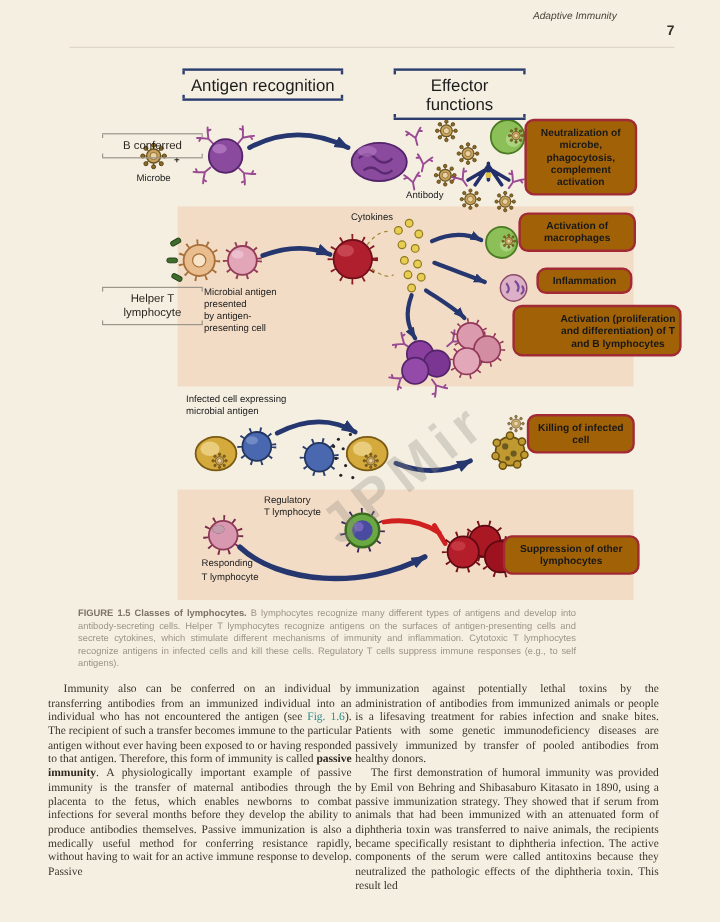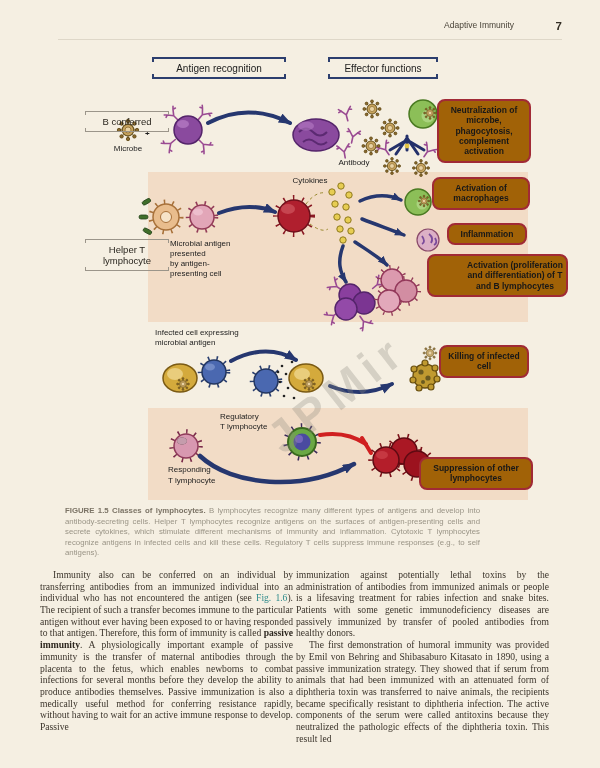--- a/index.html
+++ b/index.html
@@ -6,29 +6,29 @@
   body{
     width:600px;height:768px;
     background:#f5efe2;
     font-family:"Liberation Serif", serif;
     color:#3b342b;
     position:relative;
     overflow:hidden;
   }
   
   .pg-header{position:relative;height:46px;}
-  .running-title{position:absolute;top:20px;right:86px;font-family:"Liberation Sans",sans-serif;font-size:8.5px;color:#4a4439;}
+  .running-title{position:absolute;top:8px;right:86px;font-family:"Liberation Sans",sans-serif;font-size:8.5px;color:#4a4439;font-style:italic;}
   .page-number{position:absolute;top:20px;right:38px;font-family:"Liberation Sans",sans-serif;font-size:11.5px;font-weight:bold;color:#332e25;}
   .header-rule{position:absolute;left:58px;right:38px;top:39px;border-top:1.5px solid #ded7c8;}
   
   .figure{position:relative;width:520px;height:450px;margin-left:40px;margin-top:8px;}
   .figure svg{position:absolute;left:0;top:0;}
   .col-header{
     position:absolute;
-    font-family:"Liberation Sans",sans-serif;font-size:10px;color:#1c1c1c;
+    font-family:"Liberation Sans",sans-serif;font-size:14px;color:#1c1c1c;
     text-align:center;padding:4px 2px 3px;
     border-top:2.5px solid #2c3e6e;border-bottom:2.5px solid #2c3e6e;
   }
   .col-header::before{content:"";position:absolute;top:0;left:0;right:0;height:3px;border-left:2.5px solid #2c3e6e;border-right:2.5px solid #2c3e6e;}
   .col-header::after{content:"";position:absolute;bottom:0;left:0;right:0;height:3px;border-left:2.5px solid #2c3e6e;border-right:2.5px solid #2c3e6e;}
   .row-label{
     position:absolute;width:82px;
     font-family:"Liberation Sans",sans-serif;font-size:9.5px;color:#2a261f;
     text-align:center;padding:4px 1px;
     border-top:1.5px solid #9b958a;border-bottom:1.5px solid #9b958a;
@@ -320,21 +320,21 @@
   <div class="col-header" style="left:288px;top:3px;width:106px;">Effector functions</div>
 
   <div class="row-label" style="left:45px;top:57px;">B conferred</div>
   <div class="row-label" style="left:45px;top:185px;">Helper T lymphocyte</div>
 
   <div class="outcome" style="left:397px;top:45px;width:84px;">Neutralization of microbe, phagocytosis, complement activation</div>
   <div class="outcome" style="left:392px;top:123px;width:88px;">Activation of macrophages</div>
   <div class="outcome" style="left:407px;top:169px;width:70px;">Inflammation</div>
   <div class="outcome" style="left:387px;top:200px;width:96px;padding-left:38px;">Activation (proliferation and differentiation) of T and B lymphocytes</div>
   <div class="outcome" style="left:399px;top:291px;width:80px;">Killing of infected cell</div>
-  <div class="outcome" style="left:379px;top:403px;width:104px;">Suppression of other lymphocytes</div>
+  <div class="outcome" style="left:379px;top:392px;width:104px;">Suppression of other lymphocytes</div>
 
   <div class="watermark">JPMir</div>
 </div>
 
 <div class="caption">
   <b>FIGURE 1.5 Classes of lymphocytes.</b><span> B lymphocytes recognize many different types of antigens and develop into antibody-secreting cells. Helper T lymphocytes recognize antigens on the surfaces of antigen-presenting cells and secrete cytokines, which stimulate different mechanisms of immunity and inflammation. Cytotoxic T lymphocytes recognize antigens in infected cells and kill these cells. Regulatory T cells suppress immune responses (e.g., to self antigens).</span>
 </div>
 
 <div class="columns">
   <div class="col">

